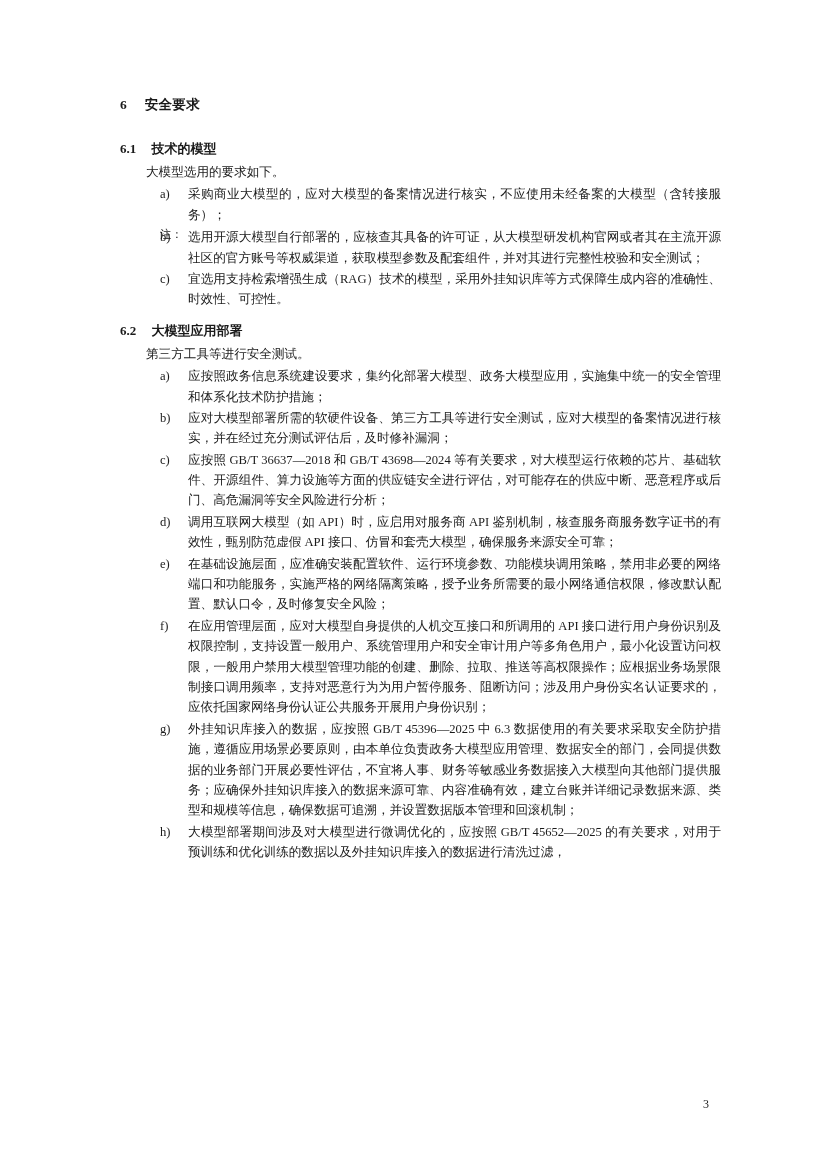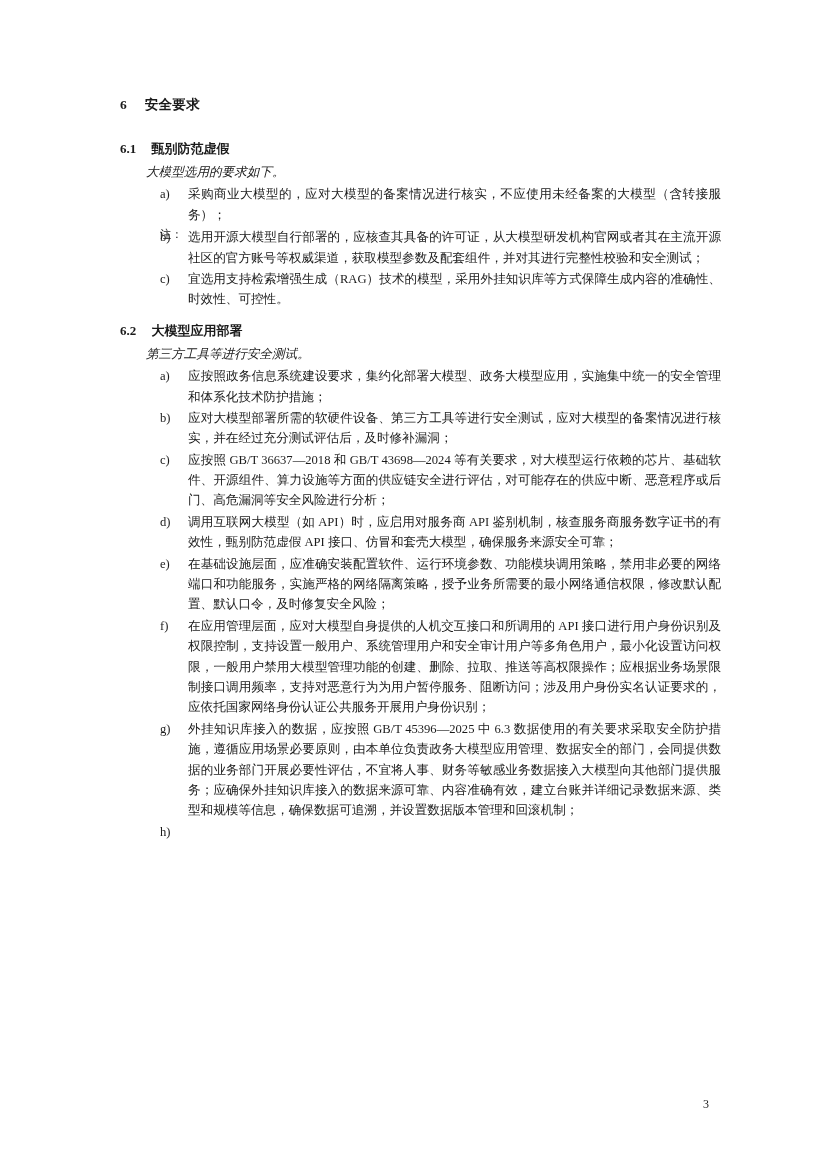--- a/index.html
+++ b/index.html
@@ -34,21 +34,20 @@
     font-size: 13px;
     font-weight: bold;
     margin: 0 0 4px 0;
   }
   .h2 .num { margin-right: 12px; }
   .lead {
     font-size: 12.6px;
     margin: 0 0 2px 0;
     padding-left: 26px;
     line-height: 1.62;
-    font-style: italic;
   }
   
   .list {
     margin: 0;
     padding: 0;
     list-style: none;
   }
   .item {
     position: relative;
     padding-left: 68px;
@@ -100,21 +99,21 @@
 <div class="page">
 
   <h1 class="h1">
     <span class="num">6</span>
     <span>安全要求</span>
   </h1>
 
   <div class="section">
     <h2 class="h2">
       <span class="num">6.1</span>
-      <span>甄别防范虚假</span>
+      <span>技术的模型</span>
     </h2>
     <p class="lead">大模型选用的要求如下。</p>
     <ul class="list">
       <li class="item">
         <span class="marker">a)</span>
         <span>采购商业大模型的，应对大模型的备案情况进行核实，不应使用未经备案的大模型（含转接服务）；</span>
       </li>
       <li class="sub">
         <span class="marker">注：</span>
       </li>
@@ -159,18 +158,19 @@
       <li class="item">
         <span class="marker">f)</span>
         <span>在应用管理层面，应对大模型自身提供的人机交互接口和所调用的 API 接口进行用户身份识别及权限控制，支持设置一般用户、系统管理用户和安全审计用户等多角色用户，最小化设置访问权限，一般用户禁用大模型管理功能的创建、删除、拉取、推送等高权限操作；应根据业务场景限制接口调用频率，支持对恶意行为为用户暂停服务、阻断访问；涉及用户身份实名认证要求的，应依托国家网络身份认证公共服务开展用户身份识别；</span>
       </li>
       <li class="item">
         <span class="marker">g)</span>
         <span>外挂知识库接入的数据，应按照 GB/T 45396—2025 中 6.3 数据使用的有关要求采取安全防护措施，遵循应用场景必要原则，由本单位负责政务大模型应用管理、数据安全的部门，会同提供数据的业务部门开展必要性评估，不宜将人事、财务等敏感业务数据接入大模型向其他部门提供服务；应确保外挂知识库接入的数据来源可靠、内容准确有效，建立台账并详细记录数据来源、类型和规模等信息，确保数据可追溯，并设置数据版本管理和回滚机制；</span>
       </li>
       <li class="item">
         <span class="marker">h)</span>
+        <span>大模型部署期间涉及对大模型进行微调优化的，应按照 GB/T 45652—2025 的有关要求，对用于预训练和优化训练的数据以及外挂知识库接入的数据进行清洗过滤，</span>
       </li>
     </ul>
   </div>
 
   <div class="pageno">3</div>
 </div>
 
 </body></html>

